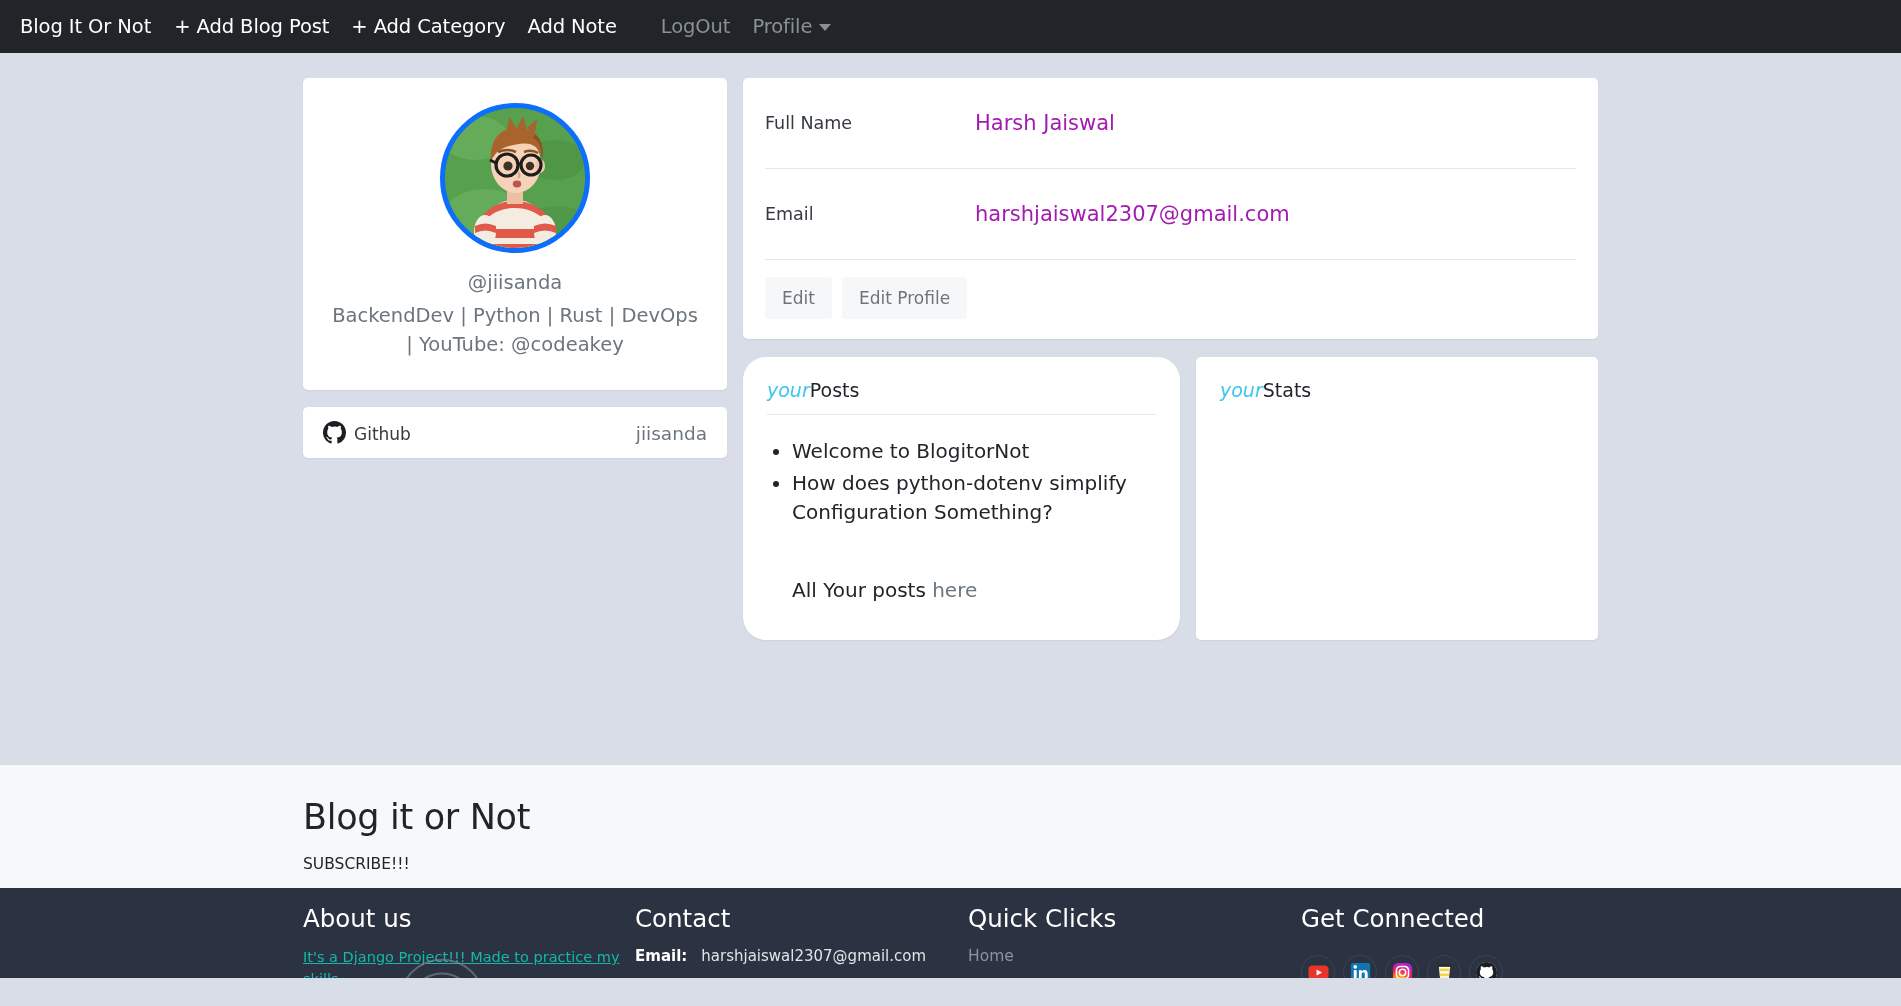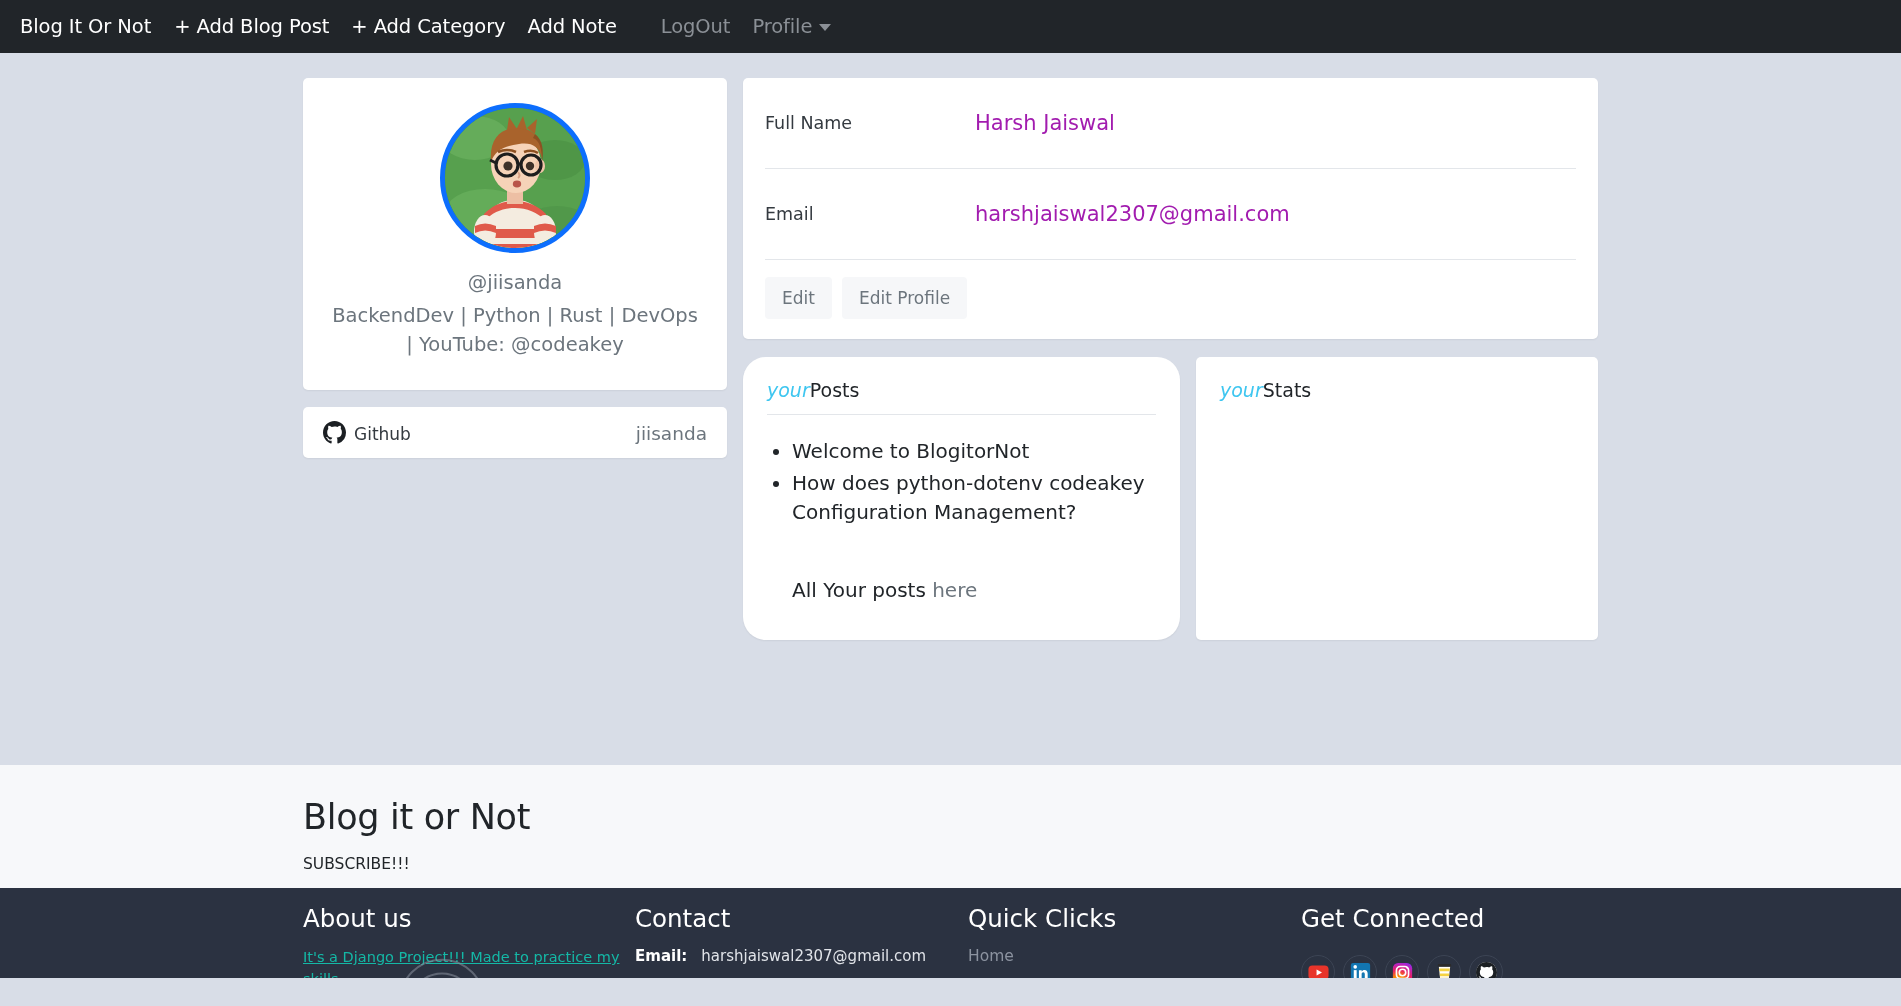--- a/index.html
+++ b/index.html
@@ -325,21 +325,21 @@
 
       <div class="bottom-row">
 
         <div class="card posts-card">
           <div class="sect-title">
             <span class="accent">your</span><span class="solid">Posts</span>
           </div>
           <div class="sect-rule"></div>
           <ul class="post-list">
             <li>Welcome to BlogitorNot</li>
-            <li>How does python-dotenv codeakey Configuration Management?</li>
+            <li>How does python-dotenv simplify Configuration Something?</li>
           </ul>
           <div class="all-posts">
             <span>All Your posts </span><a class="lnk">here</a>
           </div>
         </div>
 
         <div class="card stats-card">
           <div class="sect-title">
             <span class="accent">your</span><span class="solid">Stats</span>
           </div>

